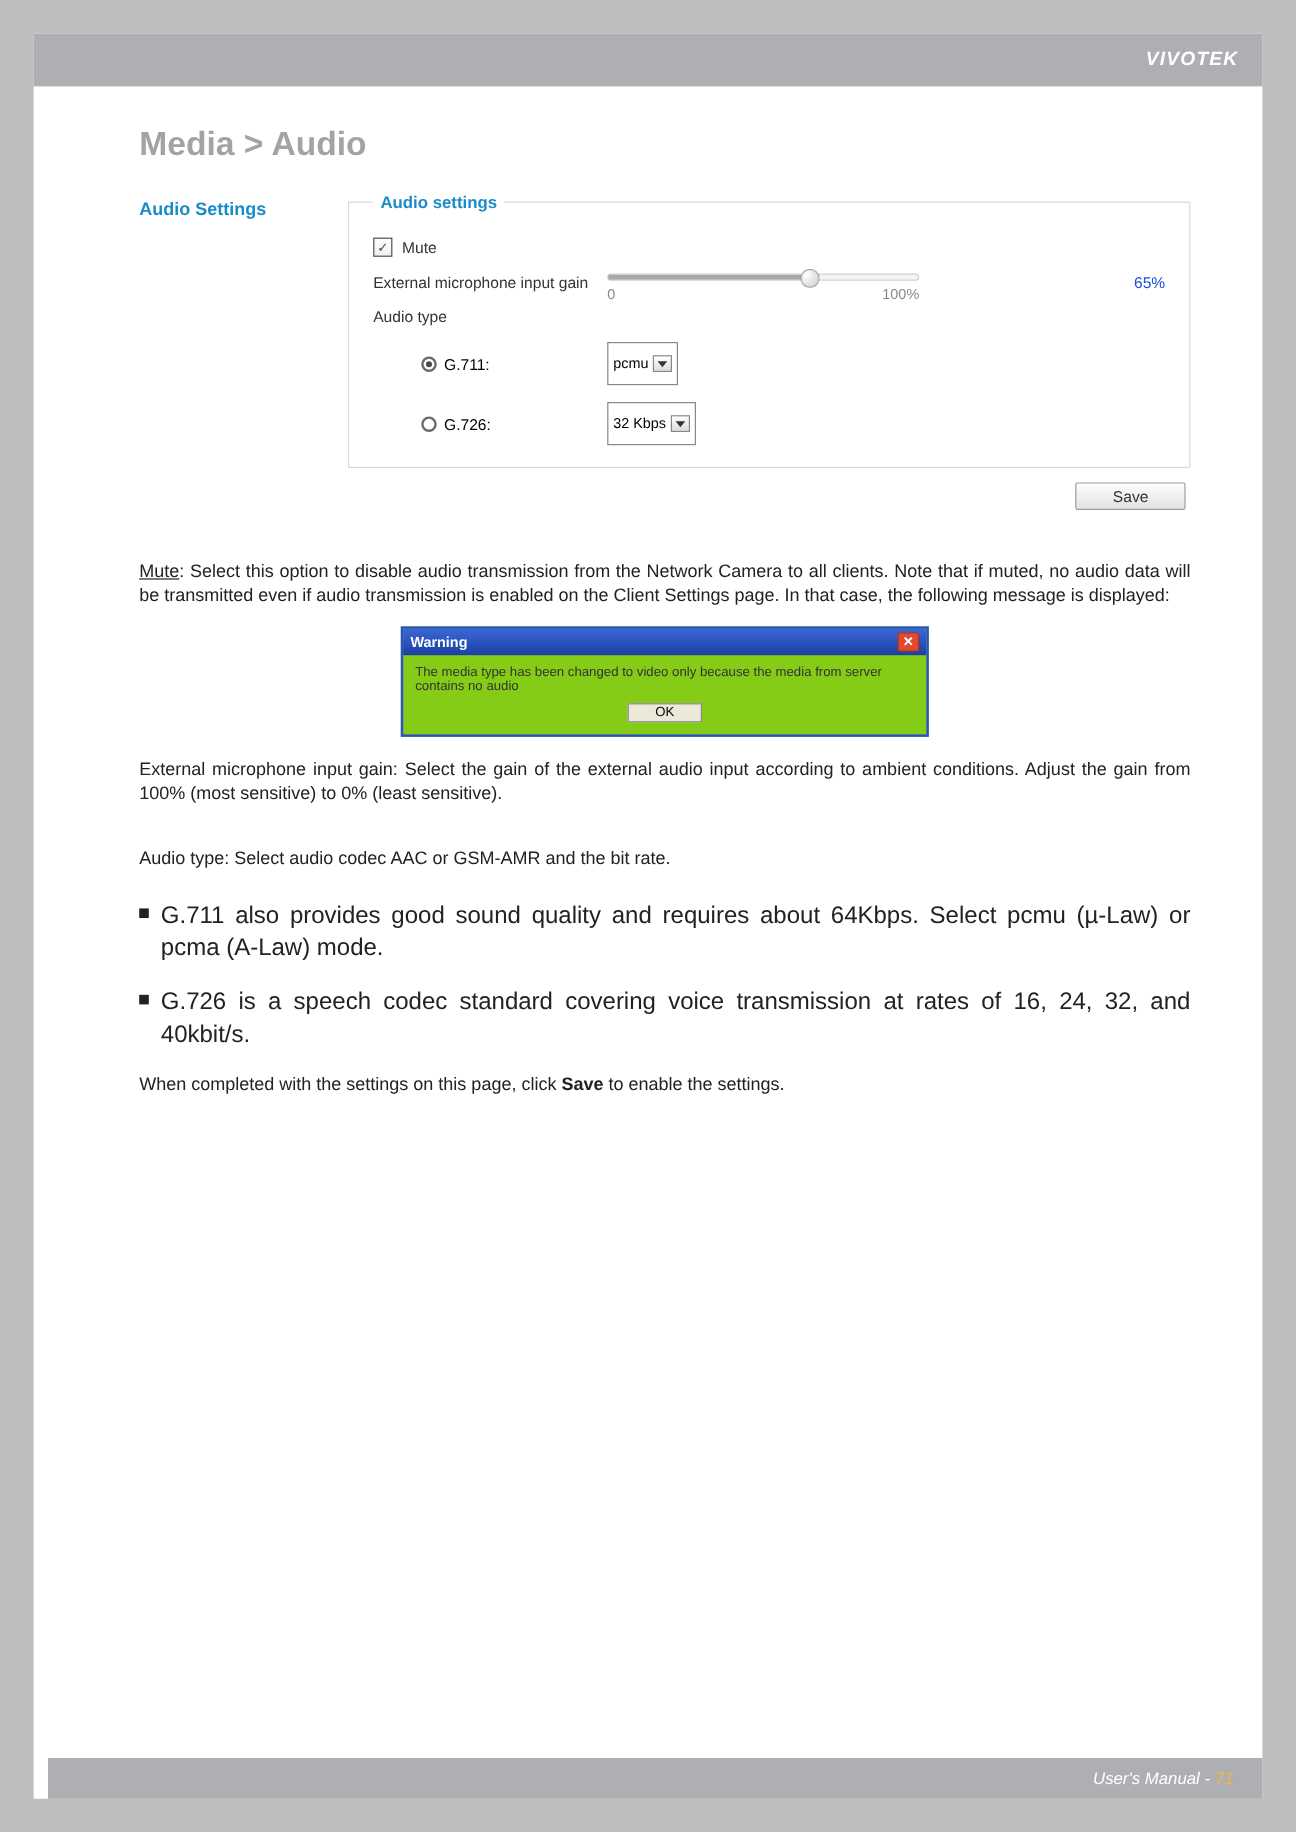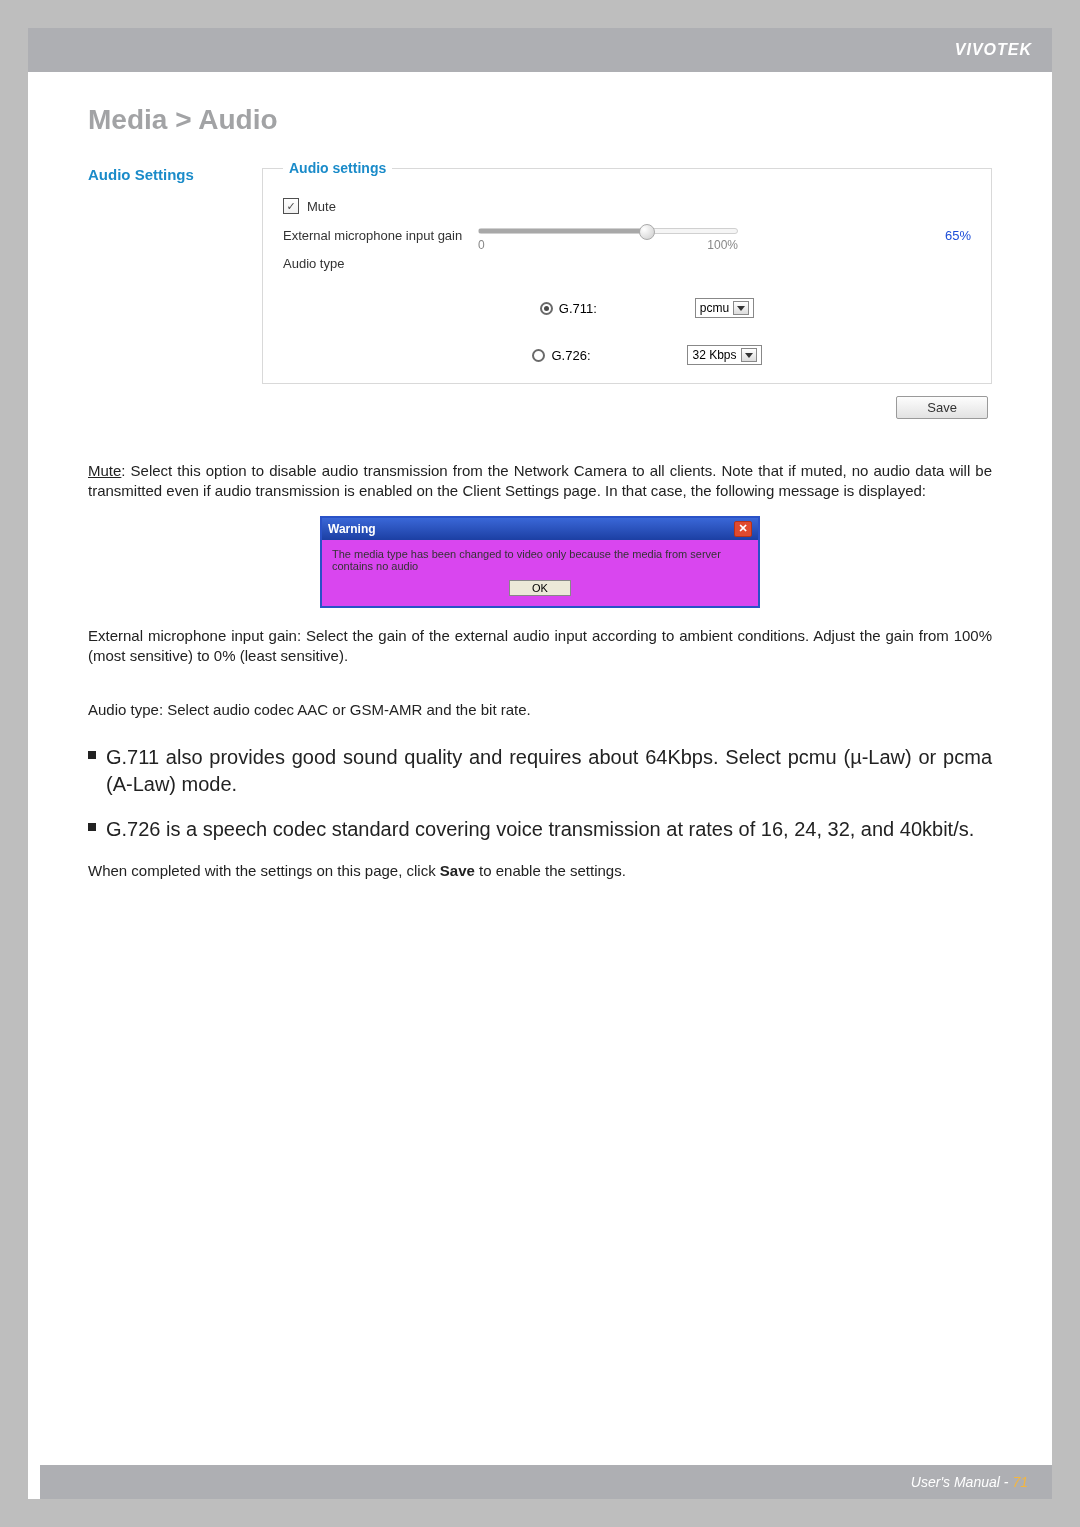--- a/index.html
+++ b/index.html
@@ -25,21 +25,21 @@
     align-items: center;
     justify-content: flex-end;
     padding-right: 20px;
     color: #fff;
     font-style: italic;
     font-weight: bold;
     font-size: 16px;
     letter-spacing: 1px;
   }
   .content {
-    padding: 32px 60px 20px 60px;
+    padding: 32px 60px 20px 88px;
   }
   .breadcrumb-title {
     color: #a2a3a5;
     font-size: 28px;
     font-weight: bold;
     margin-bottom: 24px;
   }
   .two-col {
     display: flex;
     gap: 24px;
@@ -84,49 +84,49 @@
     width: 65%; background: #a8a8a8;
   }
   .slider-thumb {
     position: absolute; top: -5px; left: calc(65% - 8px);
     width: 16px; height: 16px; border-radius: 50%;
     background: radial-gradient(circle at 30% 30%, #fff, #ccc);
     border: 1px solid #aaa;
   }
   .slider-scale { display: flex; justify-content: space-between; width: 260px; font-size: 12px; color:#888; margin-top:4px;}
   .gain-value { width: 50px; text-align: right; font-size: 13px; color:#1d4ed8; margin-left: 12px;}
-  .codec-row { display:flex; align-items:center; margin-top:27px; font-size:13px;justify-content:center;}
+  .codec-row { display:flex; align-items:center; margin-top:14px; font-size:13px;}
   .codec-label-indent { margin-left: 40px; width: 155px; display:flex; align-items:center; gap:6px;}
   .radio { width:13px; height:13px; border-radius:50%; border:2px solid #6a6a6a; display:inline-block; position:relative;}
   .radio.selected::after { content:""; position:absolute; left:2px; top:2px; width:5px; height:5px; background:#4a4a4a; border-radius:50%;}
   .select-box {
     display:inline-flex; align-items:center;
     border:1px solid #888; background:#fff;
     font-size:12px; padding:1px 4px;
-    height: 20px;
+    height: 36px;
   }
   .select-box .caret-btn {
     margin-left:4px; border:1px solid #888; width:16px; height:14px;
     background: linear-gradient(to bottom,#fff,#dcdcdc);
     display:flex; align-items:center; justify-content:center;
   }
   .caret-down { width:0; height:0; border-left:4px solid transparent; border-right:4px solid transparent; border-top:5px solid #333;}
   .save-row { display:flex; justify-content:flex-end; margin-top:12px; padding-right: 4px;}
   .save-btn {
     border:1px solid #9a9a9a;
     background: linear-gradient(to bottom,#fdfdfd,#e2e2e2);
     padding: 3px 30px; font-size:13px; color:#333;
     border-radius:2px;
   }
   .body-text { font-size: 15px; color:#222; margin-top: 42px; text-align: justify; line-height: 1.35;}
   .body-text .u { text-decoration: underline; }
   .dialog-wrap { display:flex; justify-content:center; margin:14px 0 18px 0;}
   .dialog {
     width: 440px; border: 2px solid #2a52c7;
-    background: #d946ef; font-size: 11px;
+    background: #84cc16; font-size: 11px;
   }
   .dialog-title {
     background: linear-gradient(to bottom,#3a67d7,#1c3fa3);
     color:#fff; font-weight:bold; padding:3px 6px;
     display:flex; justify-content:space-between; align-items:center;
     font-size: 12px;
   }
   .dlg-close {
     width:18px; height:16px; background:#e04a2e; border:1px solid #b53218;
     display:flex; align-items:center; justify-content:center; color:#fff; font-weight:bold; font-size:11px;

